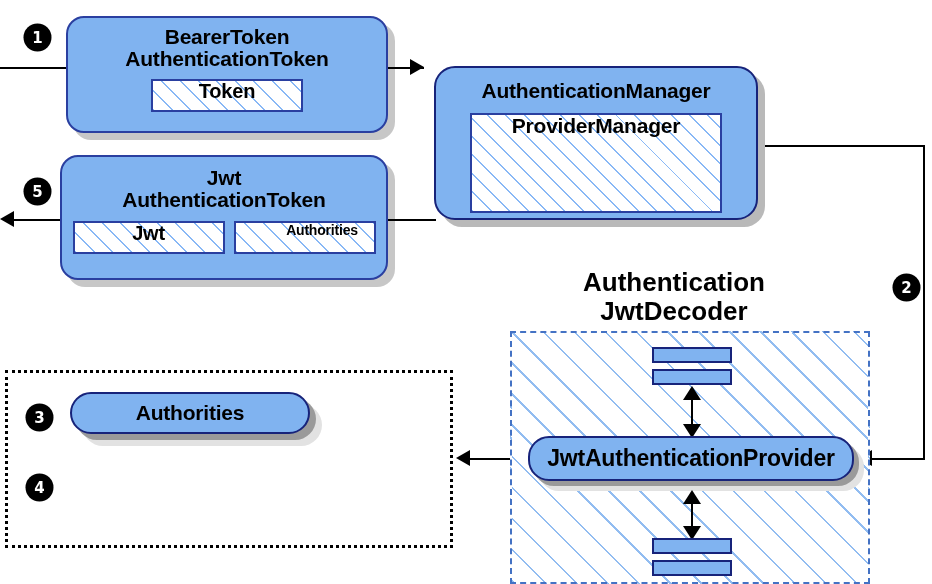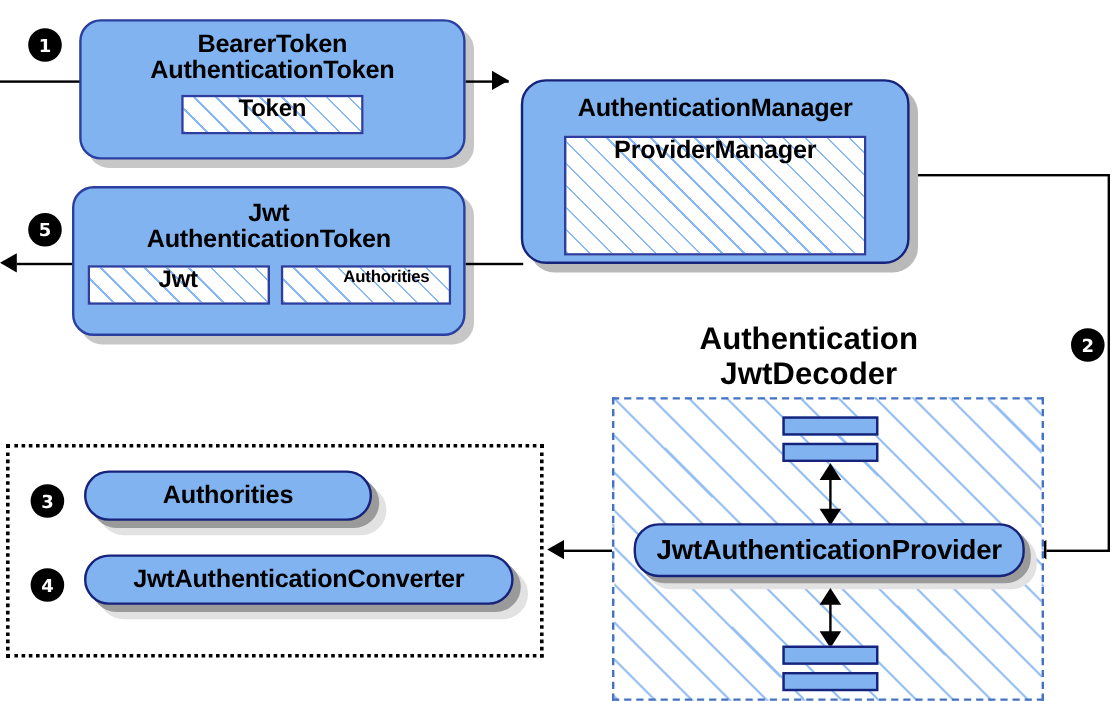--- a/index.html
+++ b/index.html
@@ -173,17 +173,14 @@
 
   <div class="bar" style="left:652px; top:538px; width:80px; height:16px;"></div>
   <div class="bar" style="left:652px; top:560px; width:80px; height:16px;"></div>
 
   <div class="dotted-black" style="left:5px; top:370px; width:448px; height:178px;"></div>
 
   <div class="node sq-box stack2d" style="left:70px; top:392px; width:240px; height:42px; justify-content:center;">
     <div class="title" style="font-size:21px;">Authorities</div>
   </div>
 
-  <div class="node sq-box stack2d" style="left:70px; top:462px; width:358px; height:42px; justify-content:center;">
-    <div class="title" style="font-size:21px;">JwtAuthenticationConverter</div>
-  </div>
 
 </div>
 
 </body></html>

